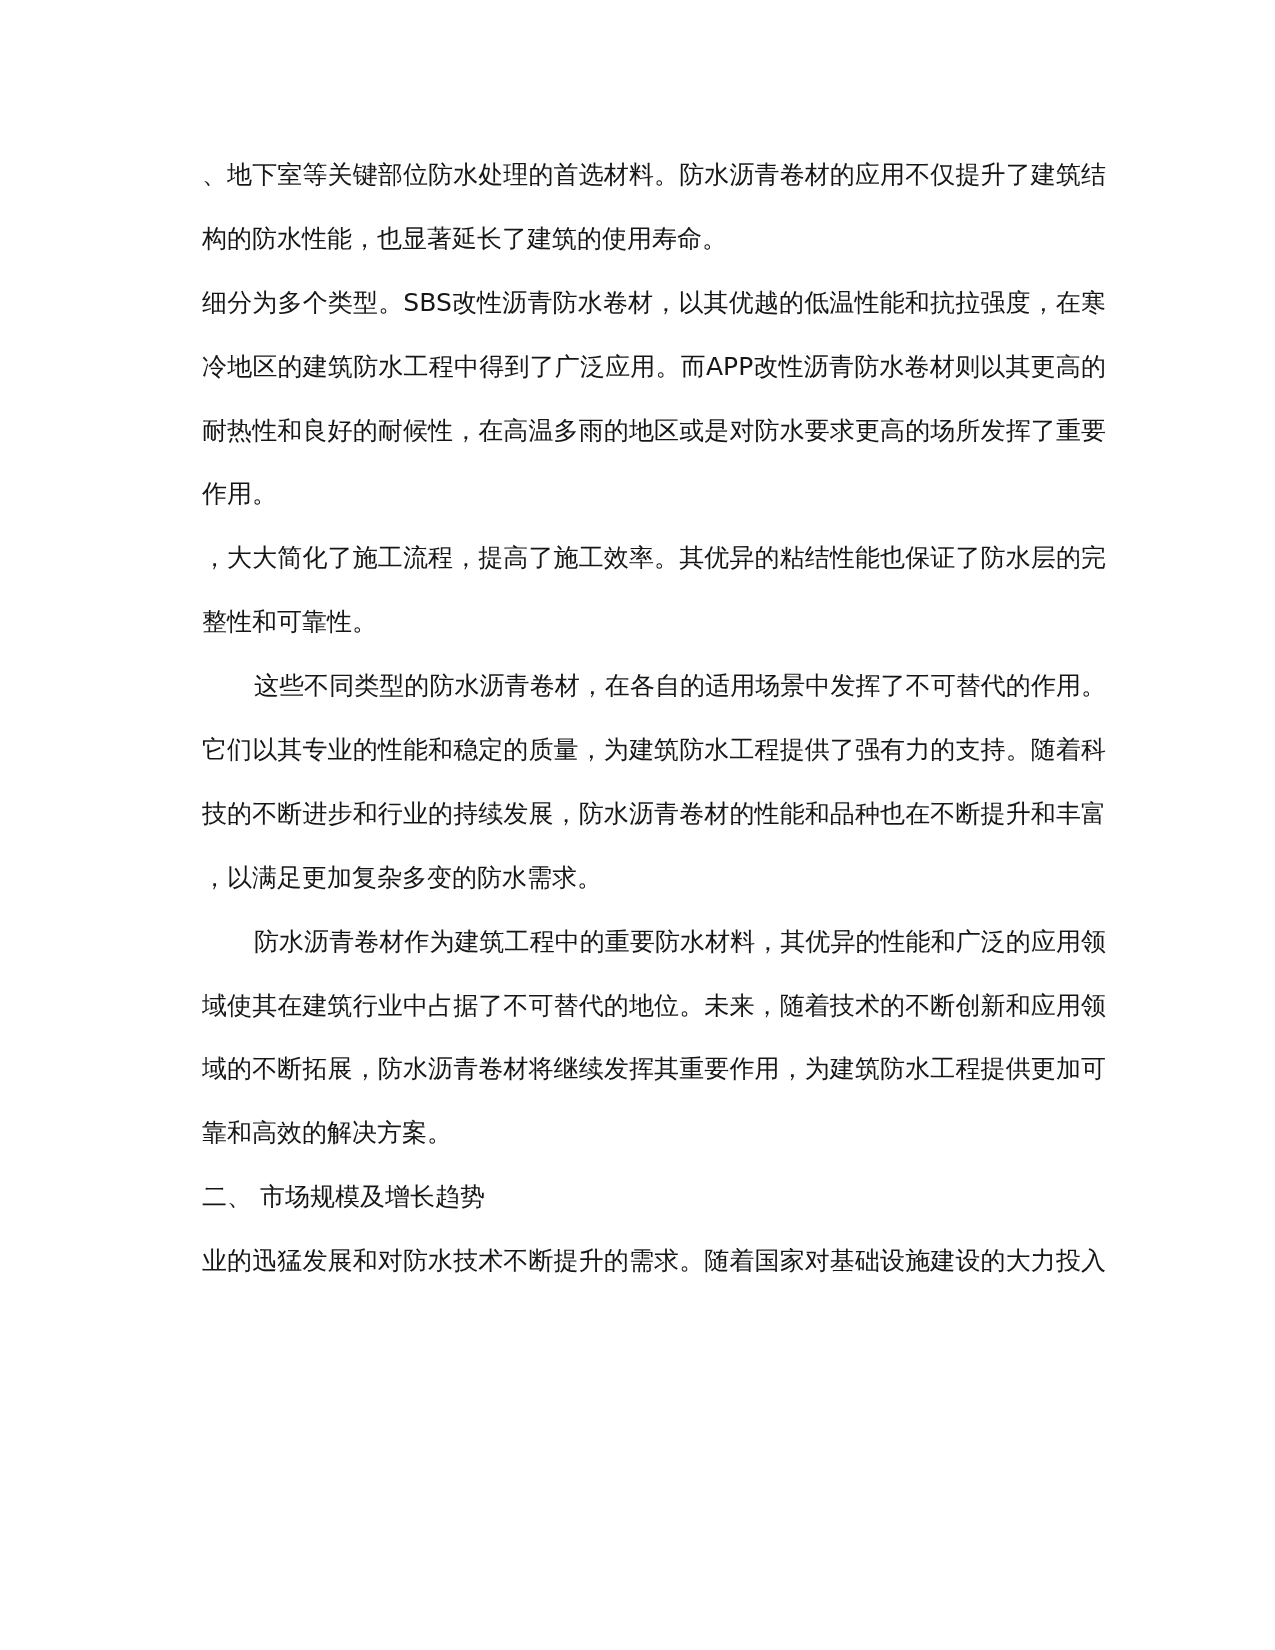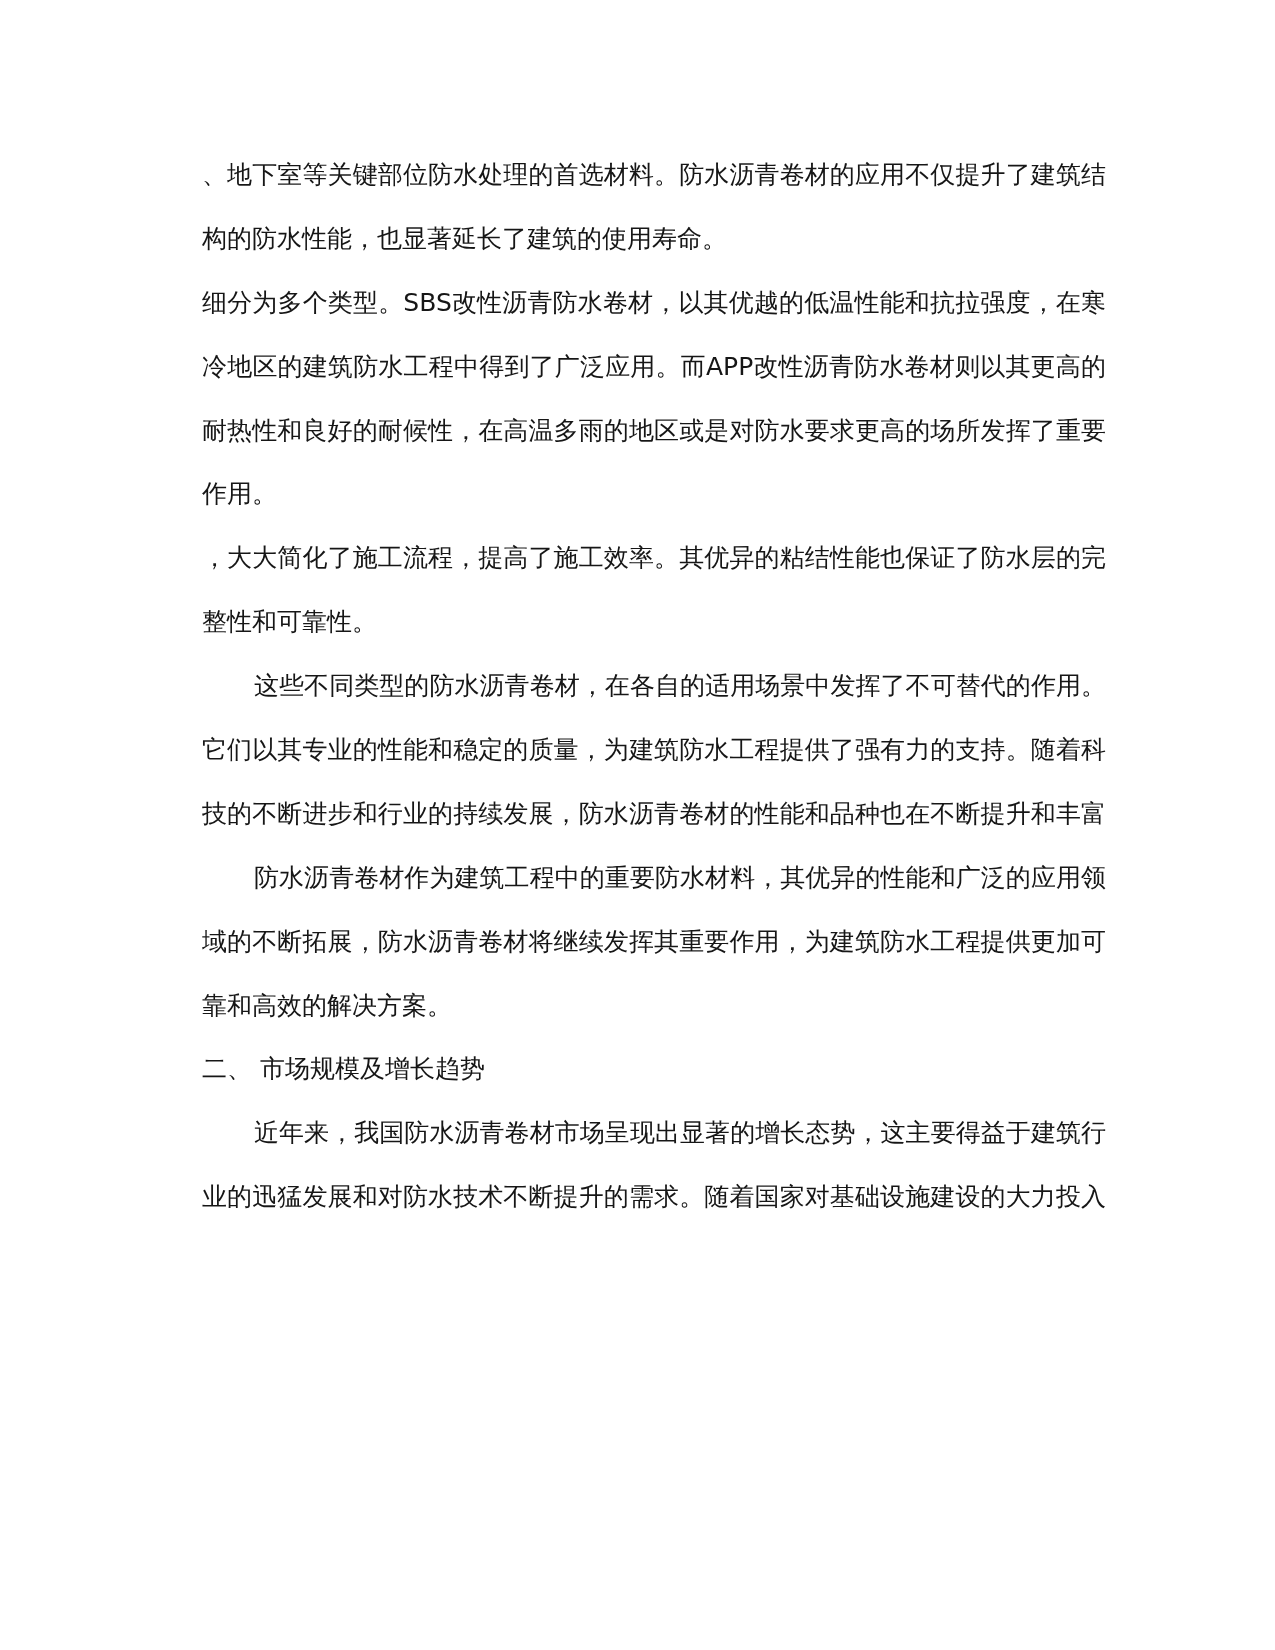--- a/index.html
+++ b/index.html
@@ -52,20 +52,21 @@
       <div class="line no-fill">构的防水性能，也显著延长了建筑的使用寿命。</div>
       <div class="line">细分为多个类型。SBS改性沥青防水卷材，以其优越的低温性能和抗拉强度，在寒</div>
       <div class="line">冷地区的建筑防水工程中得到了广泛应用。而APP改性沥青防水卷材则以其更高的</div>
       <div class="line">耐热性和良好的耐候性，在高温多雨的地区或是对防水要求更高的场所发挥了重要</div>
       <div class="line no-fill">作用。</div>
       <div class="line">，大大简化了施工流程，提高了施工效率。其优异的粘结性能也保证了防水层的完</div>
       <div class="line no-fill">整性和可靠性。</div>
       <div class="line indent">这些不同类型的防水沥青卷材，在各自的适用场景中发挥了不可替代的作用。</div>
       <div class="line">它们以其专业的性能和稳定的质量，为建筑防水工程提供了强有力的支持。随着科</div>
       <div class="line">技的不断进步和行业的持续发展，防水沥青卷材的性能和品种也在不断提升和丰富</div>
+      <div class="line no-fill">，以满足更加复杂多变的防水需求。</div>
       <div class="line indent">防水沥青卷材作为建筑工程中的重要防水材料，其优异的性能和广泛的应用领</div>
+      <div class="line">域使其在建筑行业中占据了不可替代的地位。未来，随着技术的不断创新和应用领</div>
       <div class="line">域的不断拓展，防水沥青卷材将继续发挥其重要作用，为建筑防水工程提供更加可</div>
       <div class="line no-fill">靠和高效的解决方案。</div>
       <div class="line no-fill heading">二、 市场规模及增长趋势</div>
-      <div class="line indent">近年来，我国防水沥青卷材市场呈现出显著的增长态势，这主要得益于建筑行</div>
       <div class="line">业的迅猛发展和对防水技术不断提升的需求。随着国家对基础设施建设的大力投入</div>
     </div>
 </div>
 
 </body></html>

